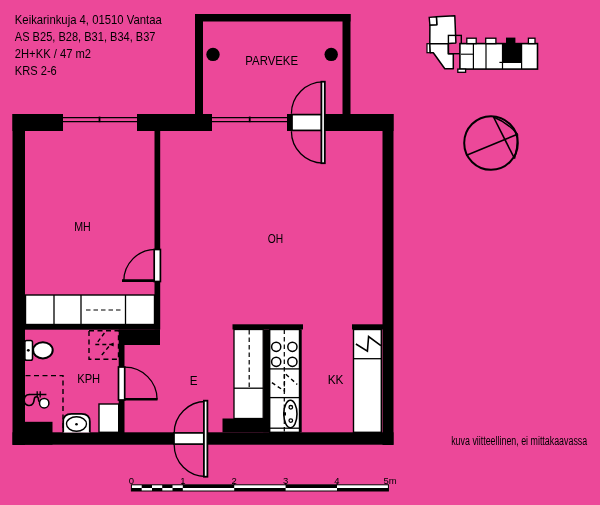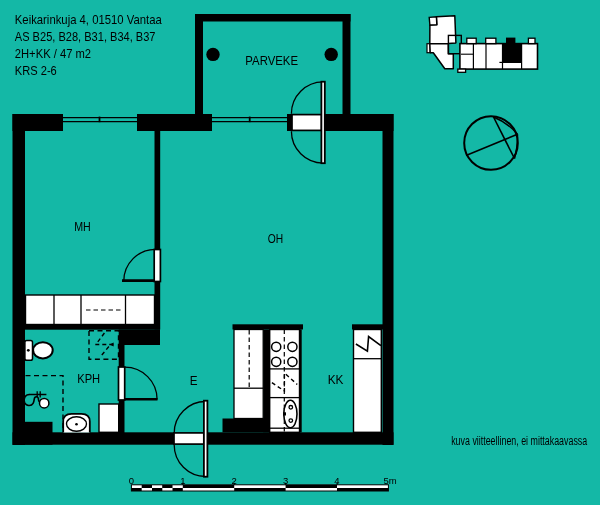--- a/index.html
+++ b/index.html
@@ -1,16 +1,16 @@
 <!DOCTYPE html>
 <html><head>
 <meta charset="utf-8">
 <style>
 html,body{margin:0;padding:0;background:#fff;}
-#page{position:relative;width:600px;height:505px;background:#14b8a6;overflow:hidden;font-family:"Liberation Sans",sans-serif;}
+#page{position:relative;width:600px;height:505px;background:#ec4899;overflow:hidden;font-family:"Liberation Sans",sans-serif;}
 svg{position:absolute;top:0;left:0;}
 text{font-family:"Liberation Sans",sans-serif;fill:#000;}
 </style>
 </head>
 <body>
 <div id="page">
 <svg width="600" height="505" viewBox="0 0 600 505">
 
 <g>
 <text x="14.8" y="24.3" font-size="13" lengthAdjust="spacingAndGlyphs" textLength="147">Keikarinkuja 4, 01510 Vantaa</text>

